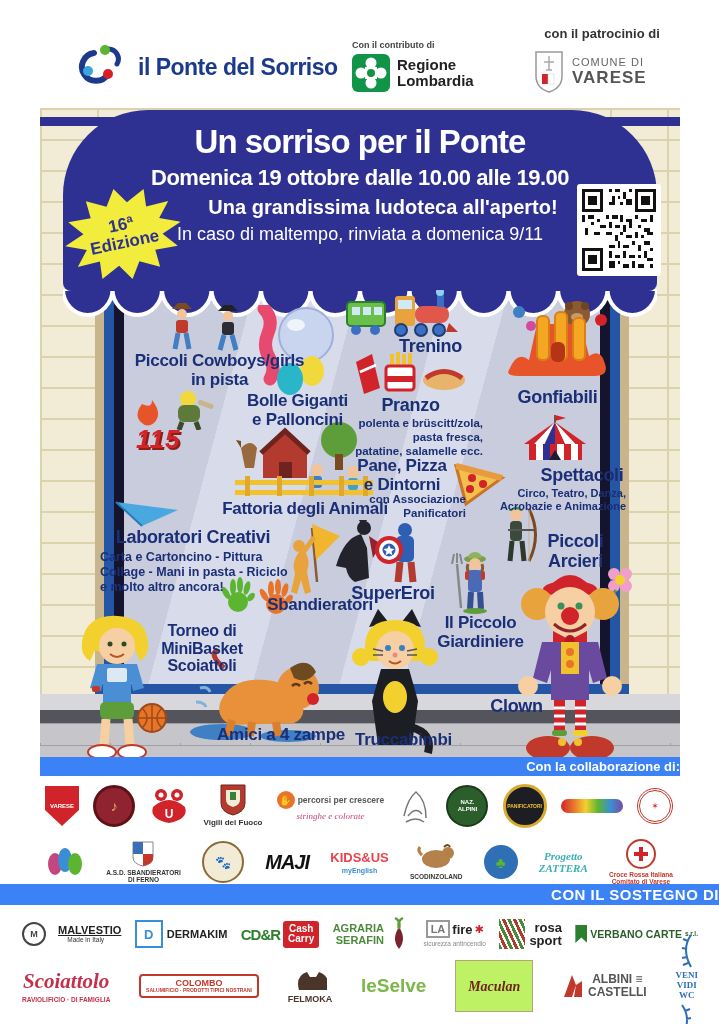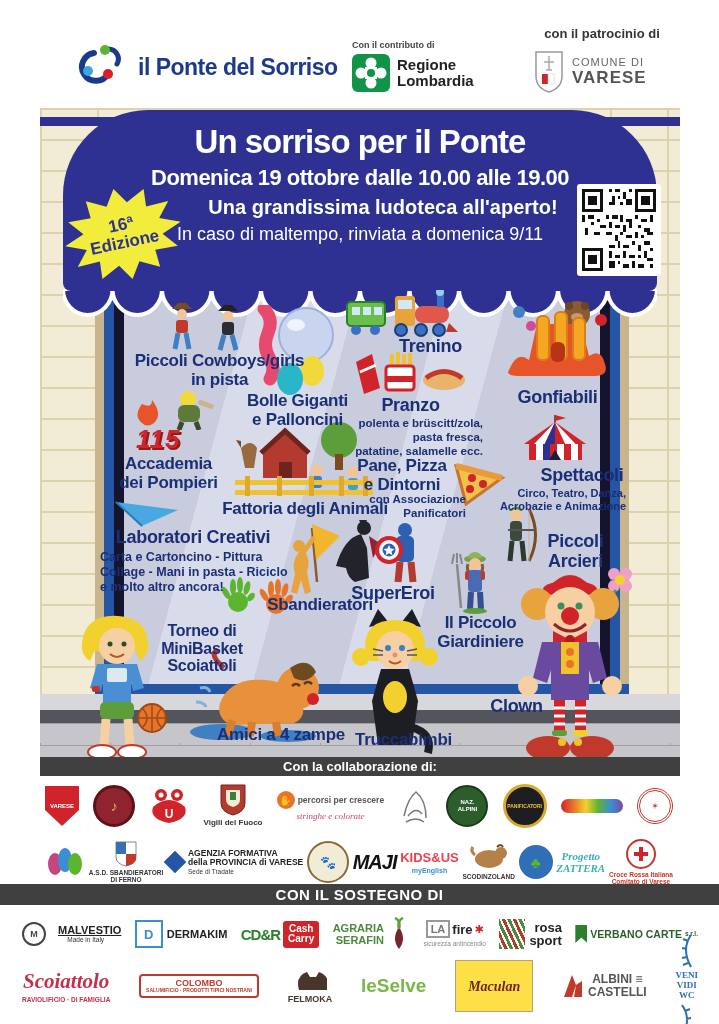--- a/index.html
+++ b/index.html
@@ -34,21 +34,21 @@
   
   .pane{background:#c8ccdc;
     background-image:linear-gradient(105deg,transparent 0 22%,#d8dcea 22% 40%,transparent 40% 55%,#d8dcea 55% 66%,transparent 66%);}
   .act{position:absolute;text-align:center;color:#1b2f77;font-weight:800;line-height:1.1;
        white-space:pre-line;letter-spacing:-0.3px;z-index:5;}
   .act-sub{position:absolute;text-align:right;color:#1b2f77;font-weight:600;line-height:1.2;
        white-space:pre-line;z-index:5;}
   .badge115{font-size:26px;font-weight:800;font-style:italic;color:#d1232a;
        text-shadow:2px 2px 0 #8f1d12;letter-spacing:1px;z-index:5;}
   
-  .bar-blue{background:#404040;color:#fff;text-align:center;font-weight:700;z-index:6;}
+  .bar-blue{background:#3b82f6;color:#fff;text-align:right;font-weight:700;z-index:6;}
   .floor{background:#c6c6ca;
     background-image:linear-gradient(#9f9fa6 1px,transparent 1px),linear-gradient(75deg,#9f9fa6 1px,transparent 1px);
     background-size:70px 22px;}
   
   .lrow{display:flex;align-items:center;justify-content:space-between;z-index:6;}
   .lg{display:flex;flex-direction:column;align-items:center;justify-content:center;text-align:center;gap:2px;}
   .cap{font-size:6.5px;color:#333;font-weight:700;line-height:1.15;white-space:pre-line;}
   .cap-md{font-size:8.5px;color:#222;font-weight:800;line-height:1.1;white-space:pre-line;}
   .disc{border-radius:50%;display:flex;align-items:center;justify-content:center;}
   .sp-name{font-weight:800;color:#222;}
@@ -234,22 +234,20 @@
 patatine, salamelle ecc.</div>
 
   <svg class="abs" style="left:128px;top:390px;z-index:3;" width="95" height="40" viewBox="0 0 95 40">
     <path d="M14 14 q-9 12 0 19 q5 5 12 0 q9 -9 -2 -23 q0 9 -10 4z" fill="#e8542a"></path>
     <circle cx="60" cy="9" r="8" fill="#f2d93b"></circle>
       <rect x="50" y="15" width="22" height="17" rx="6" fill="#5d7a3a"></rect>
     <path d="M54 32 l-3 8 M68 32 l3 8" stroke="#3c4a2c" stroke-width="5"></path>
     <rect x="70" y="12" width="16" height="5" rx="2" fill="#c9b58d" transform="rotate(20 78 14)"></rect>
   </svg>
   <div class="abs badge115" style="left:136px;top:424px;">115</div>
-  <div class="act" style="left:106px;top:455px;width:125px;font-size:17px;">Accademia
-dei Pompieri</div>
 
   <svg class="abs" style="left:233px;top:418px;z-index:3;" width="142" height="82" viewBox="0 0 142 82">
     <circle cx="106" cy="22" r="18" fill="#5d9e3a"></circle>
       <rect x="102" y="36" width="8" height="16" fill="#7a4a21"></rect>
     <path d="M8 30 q10 -10 16 0 l-3 20 h-9 z" fill="#9a6a3f"></path>
       <path d="M8 30 l-5 -8 5 1z" fill="#7a4a21"></path>
     <path d="M30 34 l22 -20 22 20 v26 h-44z" fill="#b33a2e"></path>
       <path d="M28 35 l24 -22 24 22" fill="none" stroke="#6e241c" stroke-width="5"></path>
     <rect x="46" y="44" width="13" height="16" fill="#6e241c"></rect>
     <circle cx="84" cy="52" r="6" fill="#f2c49a"></circle>
@@ -550,28 +548,20 @@
     </div>
     <div class="lg">
       <svg width="22" height="26" viewBox="0 0 22 26">
           <path d="M1 1 h20 v15 q0 7 -10 9 q-10 -2 -10 -9z" fill="#fff" stroke="#888"></path>
           <path d="M1 1 h10 v12 h-10z" fill="#3a6fb5"></path>
           <path d="M11 13 h10 v5 q0 5 -10 7z" fill="#c0392b"></path>
         </svg>
       <div class="cap">A.S.D. SBANDIERATORI
 DI FERNO</div>
     </div>
-    <div class="lg" style="flex-direction:row;gap:5px;">
-      <div style="width:16px;height:16px;background:#2456a5;transform:rotate(45deg);"></div>
-      <div style="text-align:left;">
-        <div class="cap-md" style="text-align:left;">AGENZIA FORMATIVA
-della PROVINCIA di VARESE</div>
-        <div class="cap" style="font-weight:400;text-align:left;">Sede di Tradate</div>
-      </div>
-    </div>
     <div class="lg">
       <div class="disc" style="width:38px;height:38px;background:#f2ecd6;border:2px solid #8a6a3a;">
           <span style="font-size:13px;">🐾</span>
         </div>
     </div>
     <div class="lg">
       <span style="font-size:20px;font-weight:800;font-style:italic;color:#111;letter-spacing:-1px;">MAJI</span>
     </div>
     <div class="lg">
       <span style="font-size:13px;font-weight:800;color:#e8434f;">KIDS&amp;US</span>
@@ -670,21 +660,21 @@
     <div class="lg">
       <svg width="34" height="24" viewBox="0 0 34 24">
           <path d="M6 22 q-4 -14 8 -18 l3 5 6 0 3 -5 q12 4 8 18z" fill="#4a352a"></path>
         </svg>
       <span class="sp-name" style="font-size:9px;color:#4a352a;">FELMOKA</span>
     </div>
     <div class="lg">
       <span style="font-size:19px;font-weight:800;color:#7ab648;">leSelve</span>
     </div>
     <div class="lg">
-      <div style="background:#fde047;border:1.5px solid #b5a47a;padding:16px 12px;">
+      <div style="background:#bef264;border:1.5px solid #b5a47a;padding:16px 12px;">
         <span style="font-size:14px;font-style:italic;font-weight:700;color:#6e241c;font-family:'Liberation Serif',serif;">Maculan</span>
       </div>
     </div>
     <div class="lg" style="flex-direction:row;gap:4px;">
       <svg width="22" height="26" viewBox="0 0 22 26">
           <path d="M2 24 L10 2 l4 10 -4 12z M14 12 l6 -4 v16 h-8z" fill="#c0392b"></path>
         </svg>
       <span class="pre" style="font-size:12px;font-weight:800;color:#555;line-height:1.05;">ALBINI ≡
 CASTELLI</span>
     </div>

